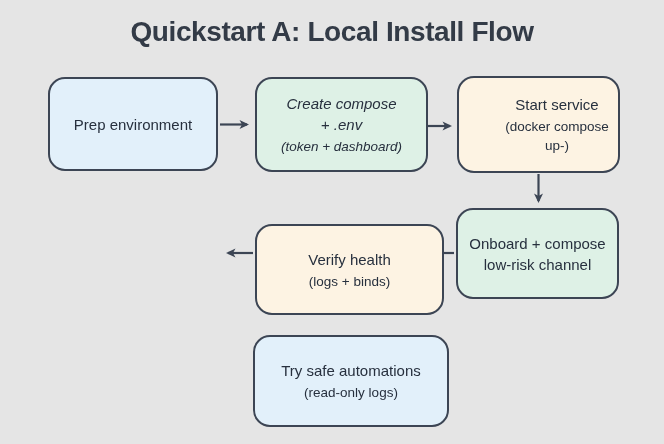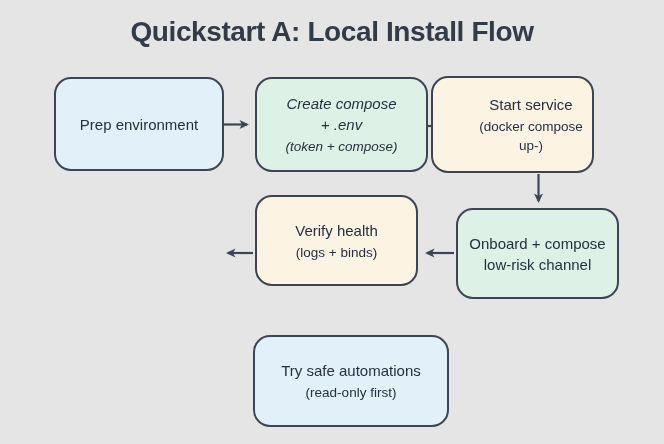--- a/index.html
+++ b/index.html
@@ -54,25 +54,25 @@
   .node-sub {
     font-size: 13.5px;
     line-height: 19px;
     color: #27303e;
   }
   .node-sub:empty { display: none; }
   .tone-blue  { background: #e2f0fa; }
   .tone-green { background: #def1e6; }
   .tone-cream { background: #fdf3e3; }
 
-  .n1 { left: 54px;  top: 77px;  width: 170px; height: 94px; }
+  .n1 { left: 48px;  top: 77px;  width: 170px; height: 94px; }
   .n2 { left: 255px; top: 77px;  width: 173px; height: 95px; font-style: italic; }
-  .n3 { left: 431px; top: 76px;  width: 163px; height: 97px; padding-left: 45px; }
+  .n3 { left: 457px; top: 76px;  width: 163px; height: 97px; padding-left: 45px; }
   .n4 { left: 456px; top: 208px; width: 163px; height: 91px; }
-  .n5 { left: 255px; top: 195px; width: 163px; height: 91px; }
+  .n5 { left: 255px; top: 224px; width: 189px; height: 91px; }
   .n6 { left: 48px;  top: 208px; width: 172px; height: 91px; }
   .n7 { left: 253px; top: 335px; width: 196px; height: 92px; padding: 6px 4px; }
 </style>
 </head>
 <body>
 
 <div class="canvas">
 
   <div class="diagram-title">Quickstart A: Local Install Flow</div>
 
@@ -89,21 +89,21 @@
     <line x1="253" y1="253" x2="228" y2="253" stroke="#3c4554" stroke-width="2.2" marker-end="url(#ah)"></line>
   </svg>
 
   <div class="node tone-blue n1">
     <div class="node-title">Prep environment</div>
   </div>
 
   <div class="node tone-green n2">
     <div class="node-title">Create compose
 + .env</div>
-    <div class="node-sub">(token + compose)</div>
+    <div class="node-sub">(token + dashboard)</div>
   </div>
 
   <div class="node tone-cream n3">
     <div class="node-title">Start service</div>
     <div class="node-sub">(docker compose up-)</div>
   </div>
 
   <div class="node tone-green n4">
     <div class="node-title">Onboard + compose
 low-risk channel</div>
@@ -111,16 +111,16 @@
   </div>
 
   <div class="node tone-cream n5">
     <div class="node-title">Verify health</div>
     <div class="node-sub">(logs + binds)</div>
   </div>
 
 
   <div class="node tone-blue n7">
     <div class="node-title">Try safe automations</div>
-    <div class="node-sub">(read-only first)</div>
+    <div class="node-sub">(read-only logs)</div>
   </div>
 
 </div>
 
 </body></html>

